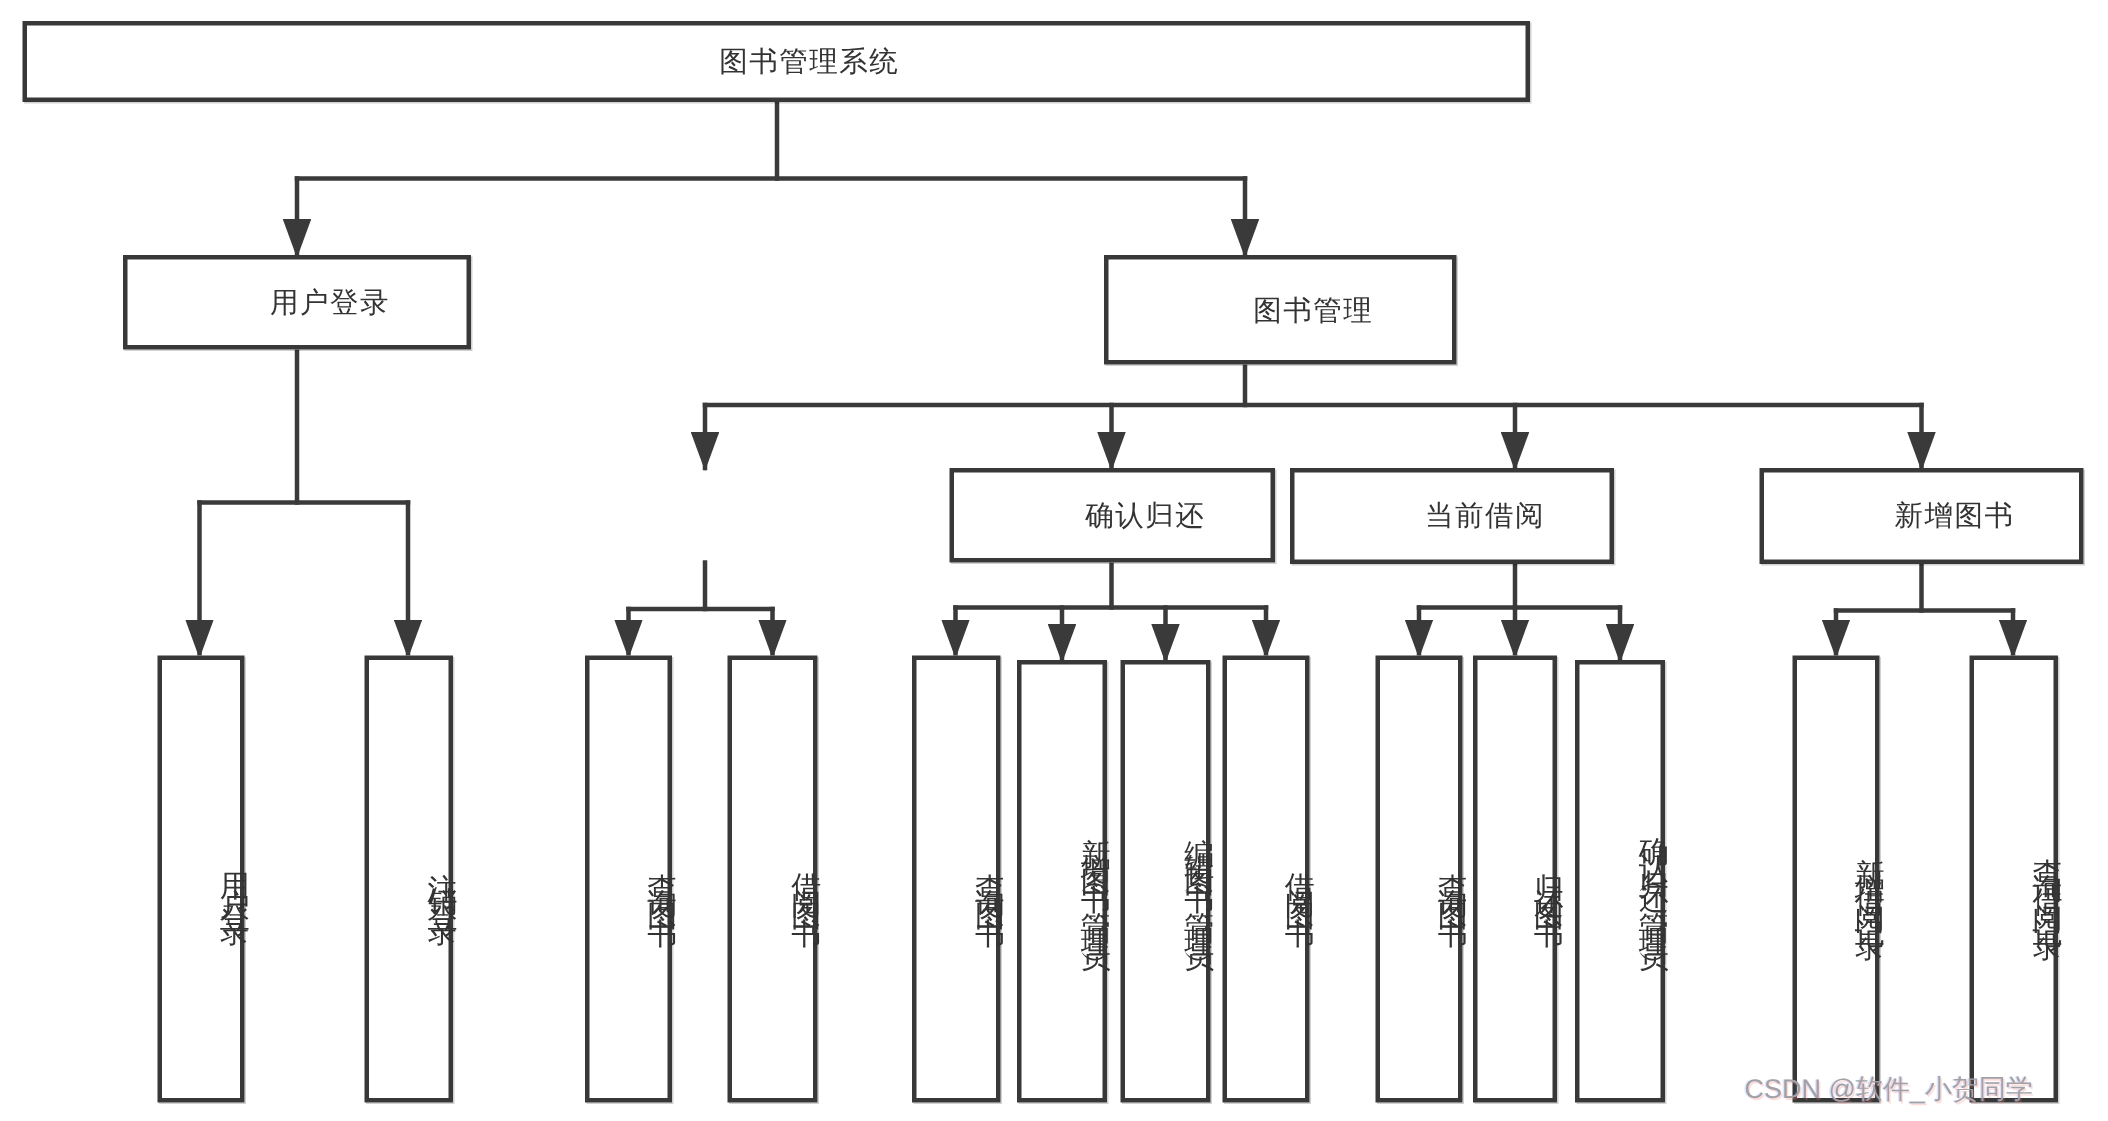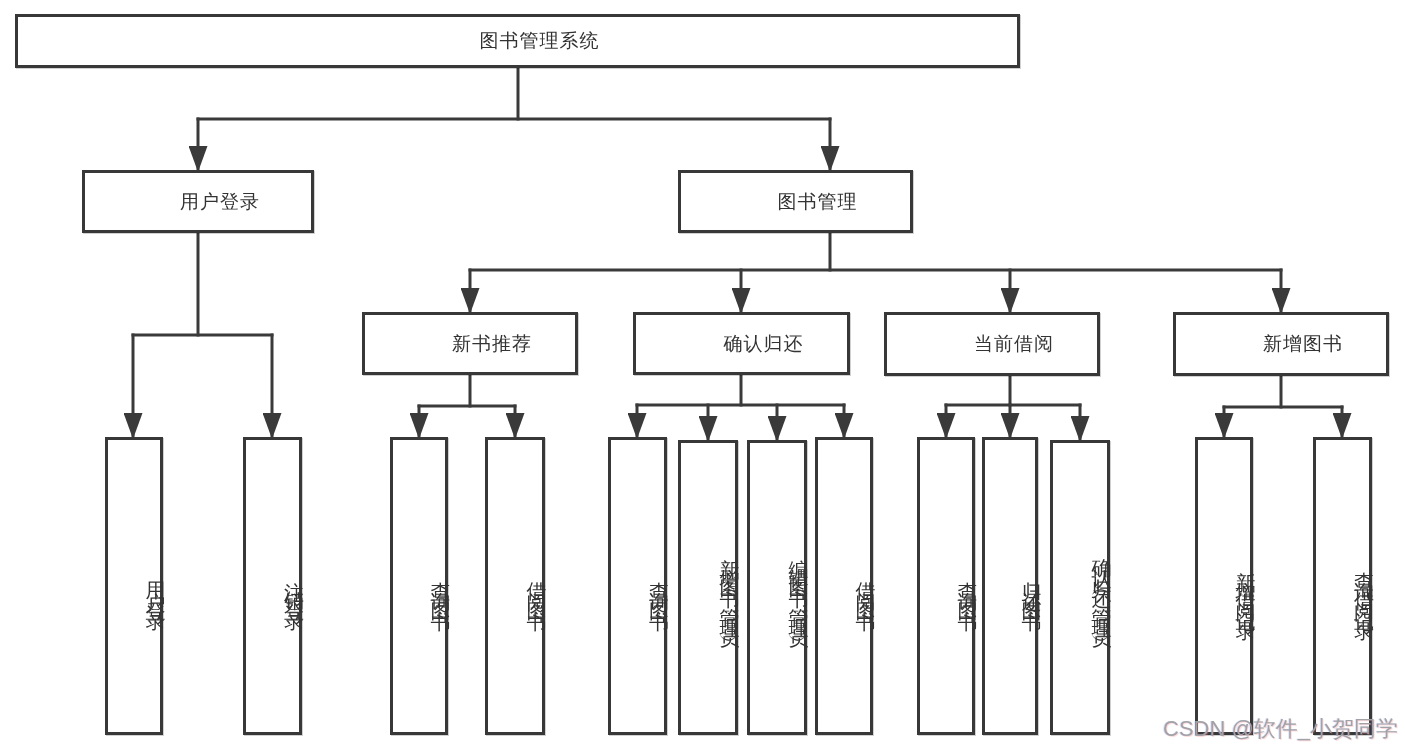--- a/index.html
+++ b/index.html
@@ -53,21 +53,21 @@
     font-size: 20px;
     letter-spacing: 10px;
     line-height: 1;
     white-space: nowrap;
   }
   #watermark {
     position: absolute;
     left: 1163px;
     top: 714px;
     width: 240px;
-    font-size: 22px;
+    font-size: 18px;
     color: #a2a2a6;
     white-space: nowrap;
     text-shadow: 1px 1px 0 rgba(255,120,120,0.25), -1px 0 0 rgba(120,150,255,0.25);
   }
 </style>
 </head>
 <body>
 
 <div id="canvas">
 
@@ -133,31 +133,28 @@
     </g>
   </svg>
 
   <div class="box h-box" style="left:15px;top:14px;width:1005px;height:54px">
     <span class="lbl">图书管理系统</span>
   </div>
 
   <div class="box h-box" style="left:82px;top:170px;width:232px;height:63px">
     <span class="lbl">用户登录</span>
   </div>
-  <div class="box h-box" style="left:678px;top:170px;width:235px;height:63px">
+  <div class="box h-box" style="left:736px;top:170px;width:235px;height:73px">
     <span class="lbl">图书管理</span>
   </div>
 
-  <div class="box h-box" style="left:362px;top:312px;width:216px;height:63px">
-    <span class="lbl">新书推荐</span>
-  </div>
   <div class="box h-box" style="left:633px;top:312px;width:217px;height:63px">
     <span class="lbl">确认归还</span>
   </div>
-  <div class="box h-box" style="left:884px;top:312px;width:216px;height:64px">
+  <div class="box h-box" style="left:860px;top:312px;width:216px;height:64px">
     <span class="lbl">当前借阅</span>
   </div>
   <div class="box h-box" style="left:1173px;top:312px;width:216px;height:64px">
     <span class="lbl">新增图书</span>
   </div>
 
   <div class="box v-box" style="left:105px;top:437px;width:58px;height:298px">
     <span class="vlbl">用户登录</span>
   </div>
   <div class="box v-box" style="left:243px;top:437px;width:59px;height:298px">

